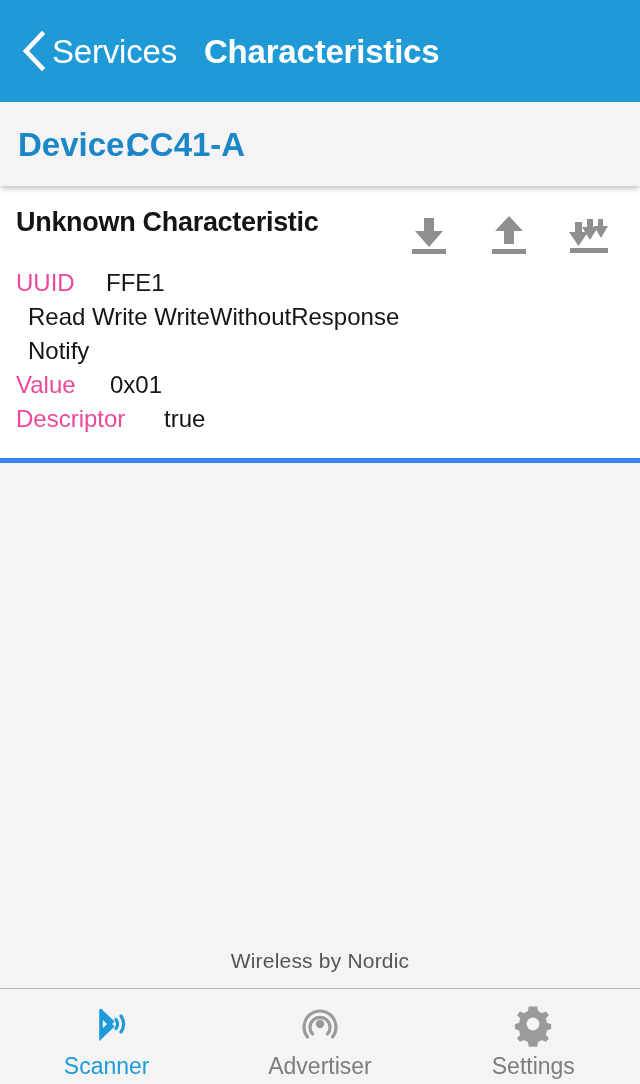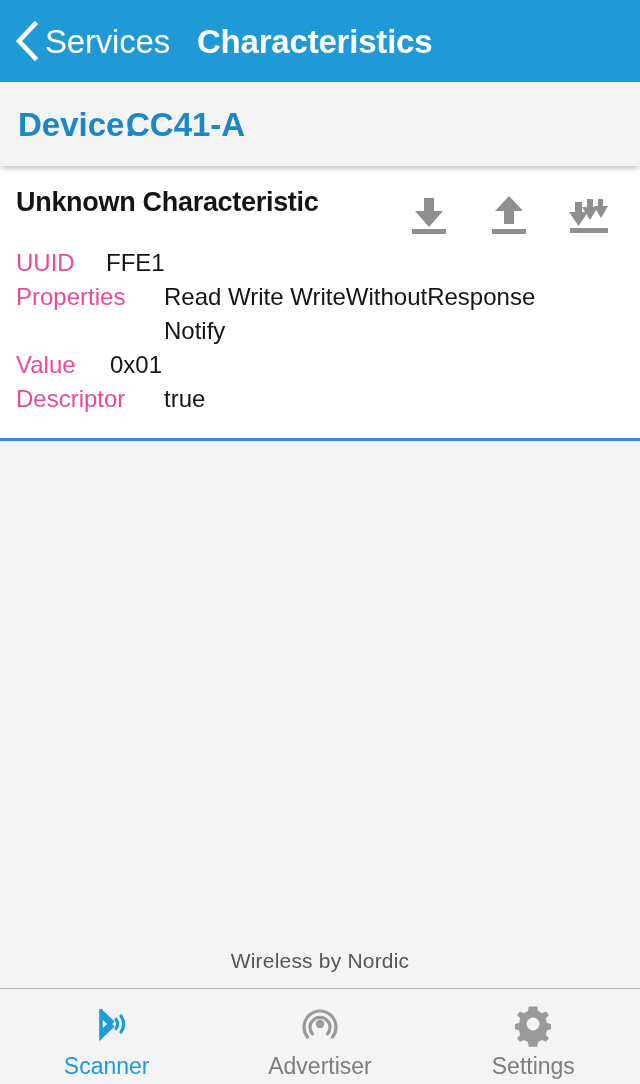--- a/index.html
+++ b/index.html
@@ -21,25 +21,25 @@
     width: 640px;
     height: 1084px;
     display: flex;
     flex-direction: column;
     position: relative;
     background: #f4f4f4;
   }
 
   
   .navbar {
-    height: 82px;
+    height: 102px;
     background: #1f9ad6;
     display: flex;
     align-items: center;
-    padding-left: 13px;
+    padding-left: 20px;
     flex: 0 0 auto;
     position: relative;
     z-index: 5;
   }
 
   .back-button {
     display: flex;
     align-items: center;
     cursor: pointer;
     height: 100%;
@@ -102,21 +102,21 @@
   
   .scroll-area {
     flex: 1 1 auto;
     position: relative;
     background: #f4f4f4;
     overflow: hidden;
   }
 
   .char-card {
     background: #ffffff;
-    border-bottom: 3px solid #3b82f6;
+    border-bottom: 5px solid #3b82f6;
     padding: 18px 16px 22px 16px;
     position: relative;
   }
 
   .char-header {
     display: flex;
     align-items: flex-start;
     justify-content: space-between;
   }
 
@@ -287,21 +287,20 @@
 
         </div>
       </div>
 
       <div class="char-fields">
         <div class="field-row uuid">
           <span class="field-key">UUID</span>
           <span class="field-val">FFE1</span>
         </div>
         <div class="field-row properties">
-          <span class="field-key">Properties</span>
           <span class="field-val">Read Write WriteWithoutResponse Notify</span>
         </div>
         <div class="field-row value">
           <span class="field-key">Value</span>
           <span class="field-val">0x01</span>
         </div>
         <div class="field-row descriptor">
           <span class="field-key">Descriptor</span>
           <span class="field-val">true</span>
         </div>

